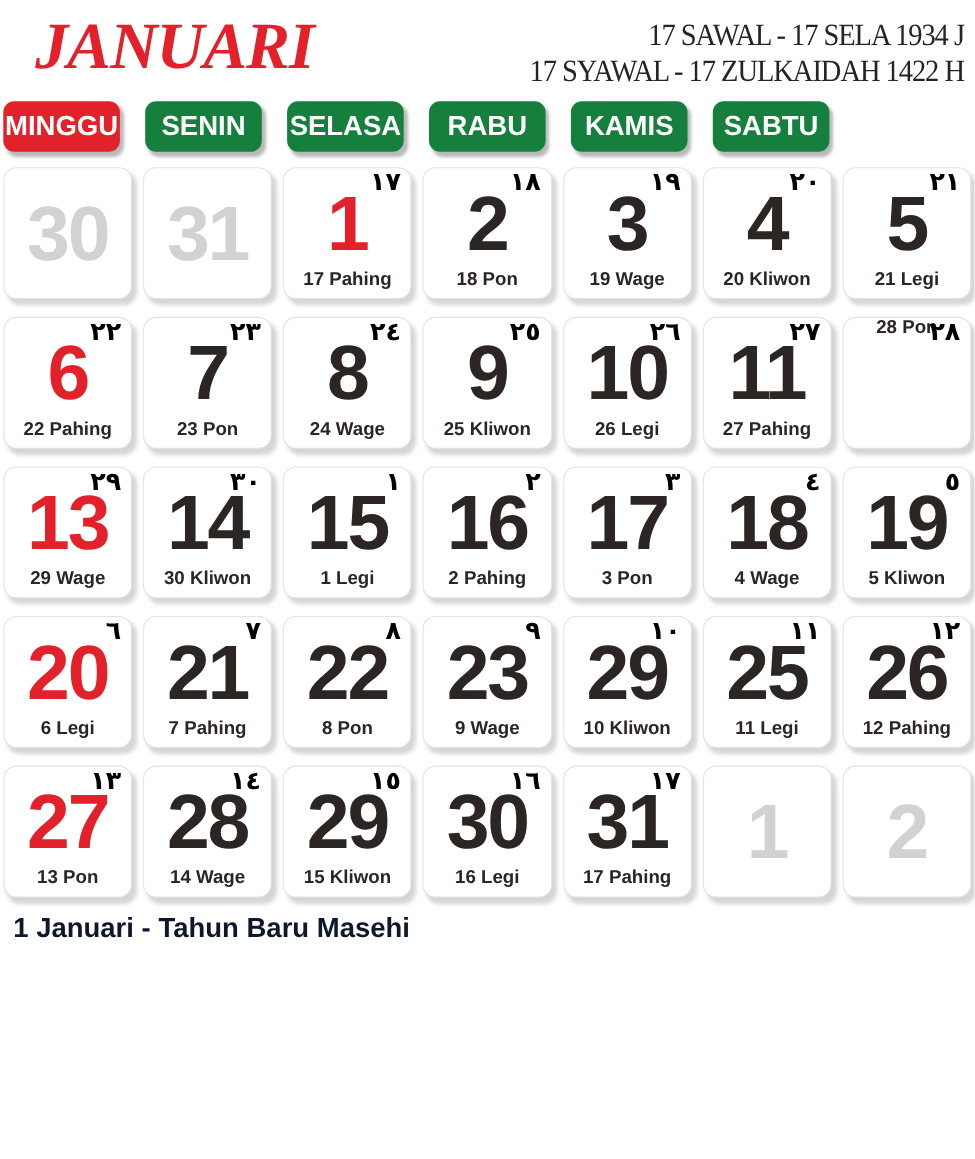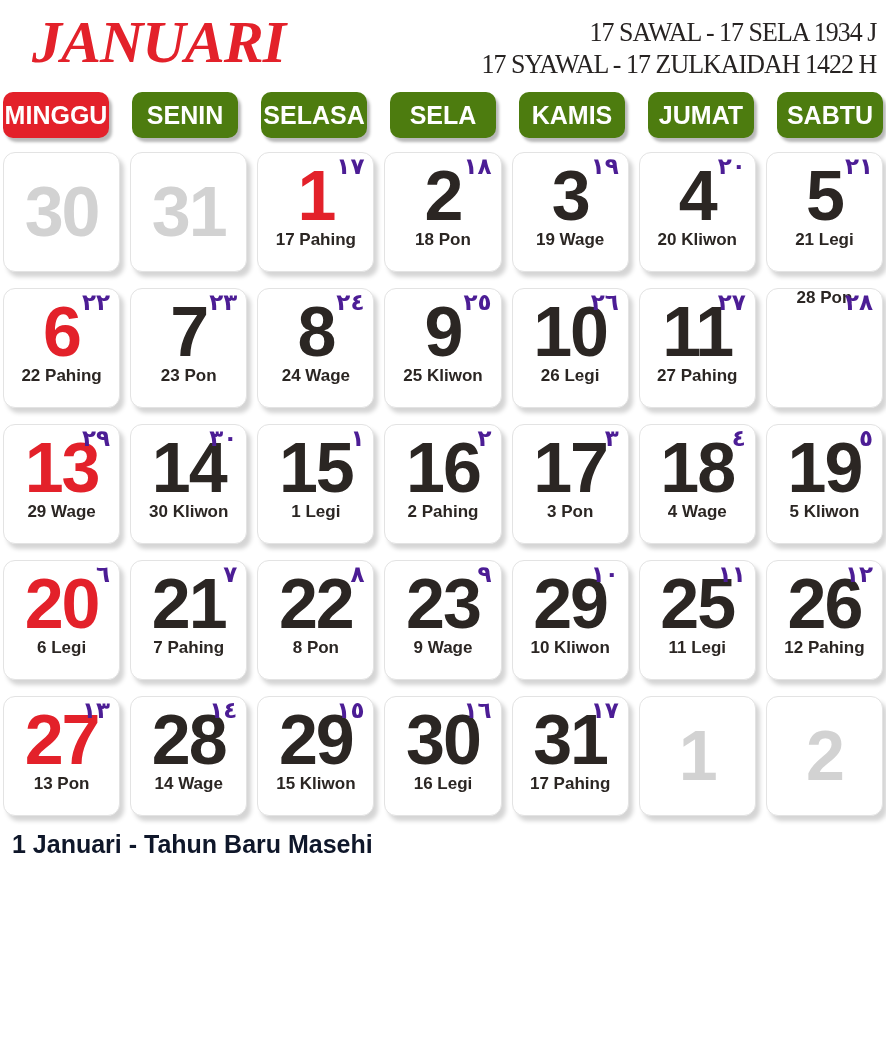--- a/index.html
+++ b/index.html
@@ -47,21 +47,21 @@
   
   .weekdays {
     display: grid;
     grid-template-columns: repeat(7, 1fr);
     gap: 23px;
     padding: 0 3px;
     height: 46px;
     margin-top: 2px;
   }
   .wd {
-    background: #4d7c0f;
+    background: #15803d;
     color: #ffffff;
     font-weight: bold;
     font-size: 25px;
     letter-spacing: 0px;
     border-radius: 10px;
     display: flex;
     align-items: center;
     justify-content: center;
     box-shadow: 3px 4px 3px rgba(0,0,0,0.28);
   }
@@ -88,42 +88,42 @@
     align-items: center;
   }
   .hijri {
     position: absolute;
     top: 1px;
     right: 9px;
     font-family: "DejaVu Sans", sans-serif;
     font-weight: bold;
     font-size: 23px;
     line-height: 1.1;
-    color: #4c1d95;
+    color: #000000;
     letter-spacing: 3px;
   }
   .num {
     flex: 1 1 auto;
     display: flex;
     align-items: center;
     justify-content: center;
     font-weight: bold;
     font-size: 70px;
     line-height: 1;
     color: #2b2623;
     letter-spacing: -2px;
     padding-top: 8px;
   }
   .num.red { color: #e3212a; }
   .cell.muted .num { color: #d2d2d2; padding-top: 0; }
   .sub {
     font-weight: bold;
     font-size: 17px;
     color: #2b2623;
-    padding-bottom: 23px;
+    padding-bottom: 9px;
     line-height: 1;
   }
 
   
   .footer-note {
     margin: 14px 0 0 12px;
     font-weight: bold;
     font-size: 25px;
     color: #0f172a;
     letter-spacing: 0;
@@ -139,23 +139,22 @@
     <div class="alt-years">
       <div>17 SAWAL - 17 SELA 1934 J</div>
       <div>17 SYAWAL - 17 ZULKAIDAH 1422 H</div>
     </div>
   </div>
 
   <div class="weekdays" id="weekdays">
       <div class="wd wd-red">MINGGU</div>
       <div class="wd">SENIN</div>
       <div class="wd">SELASA</div>
-      <div class="wd">SELA</div>
+      <div class="wd">RABU</div>
       <div class="wd">KAMIS</div>
-      <div class="wd">JUMAT</div>
       <div class="wd">SABTU</div>
     </div>
 
   <div class="grid" id="grid">
       <div class="cell muted">
         <div class="num">30</div>
       </div>
       <div class="cell muted">
         <div class="num">31</div>
       </div>

